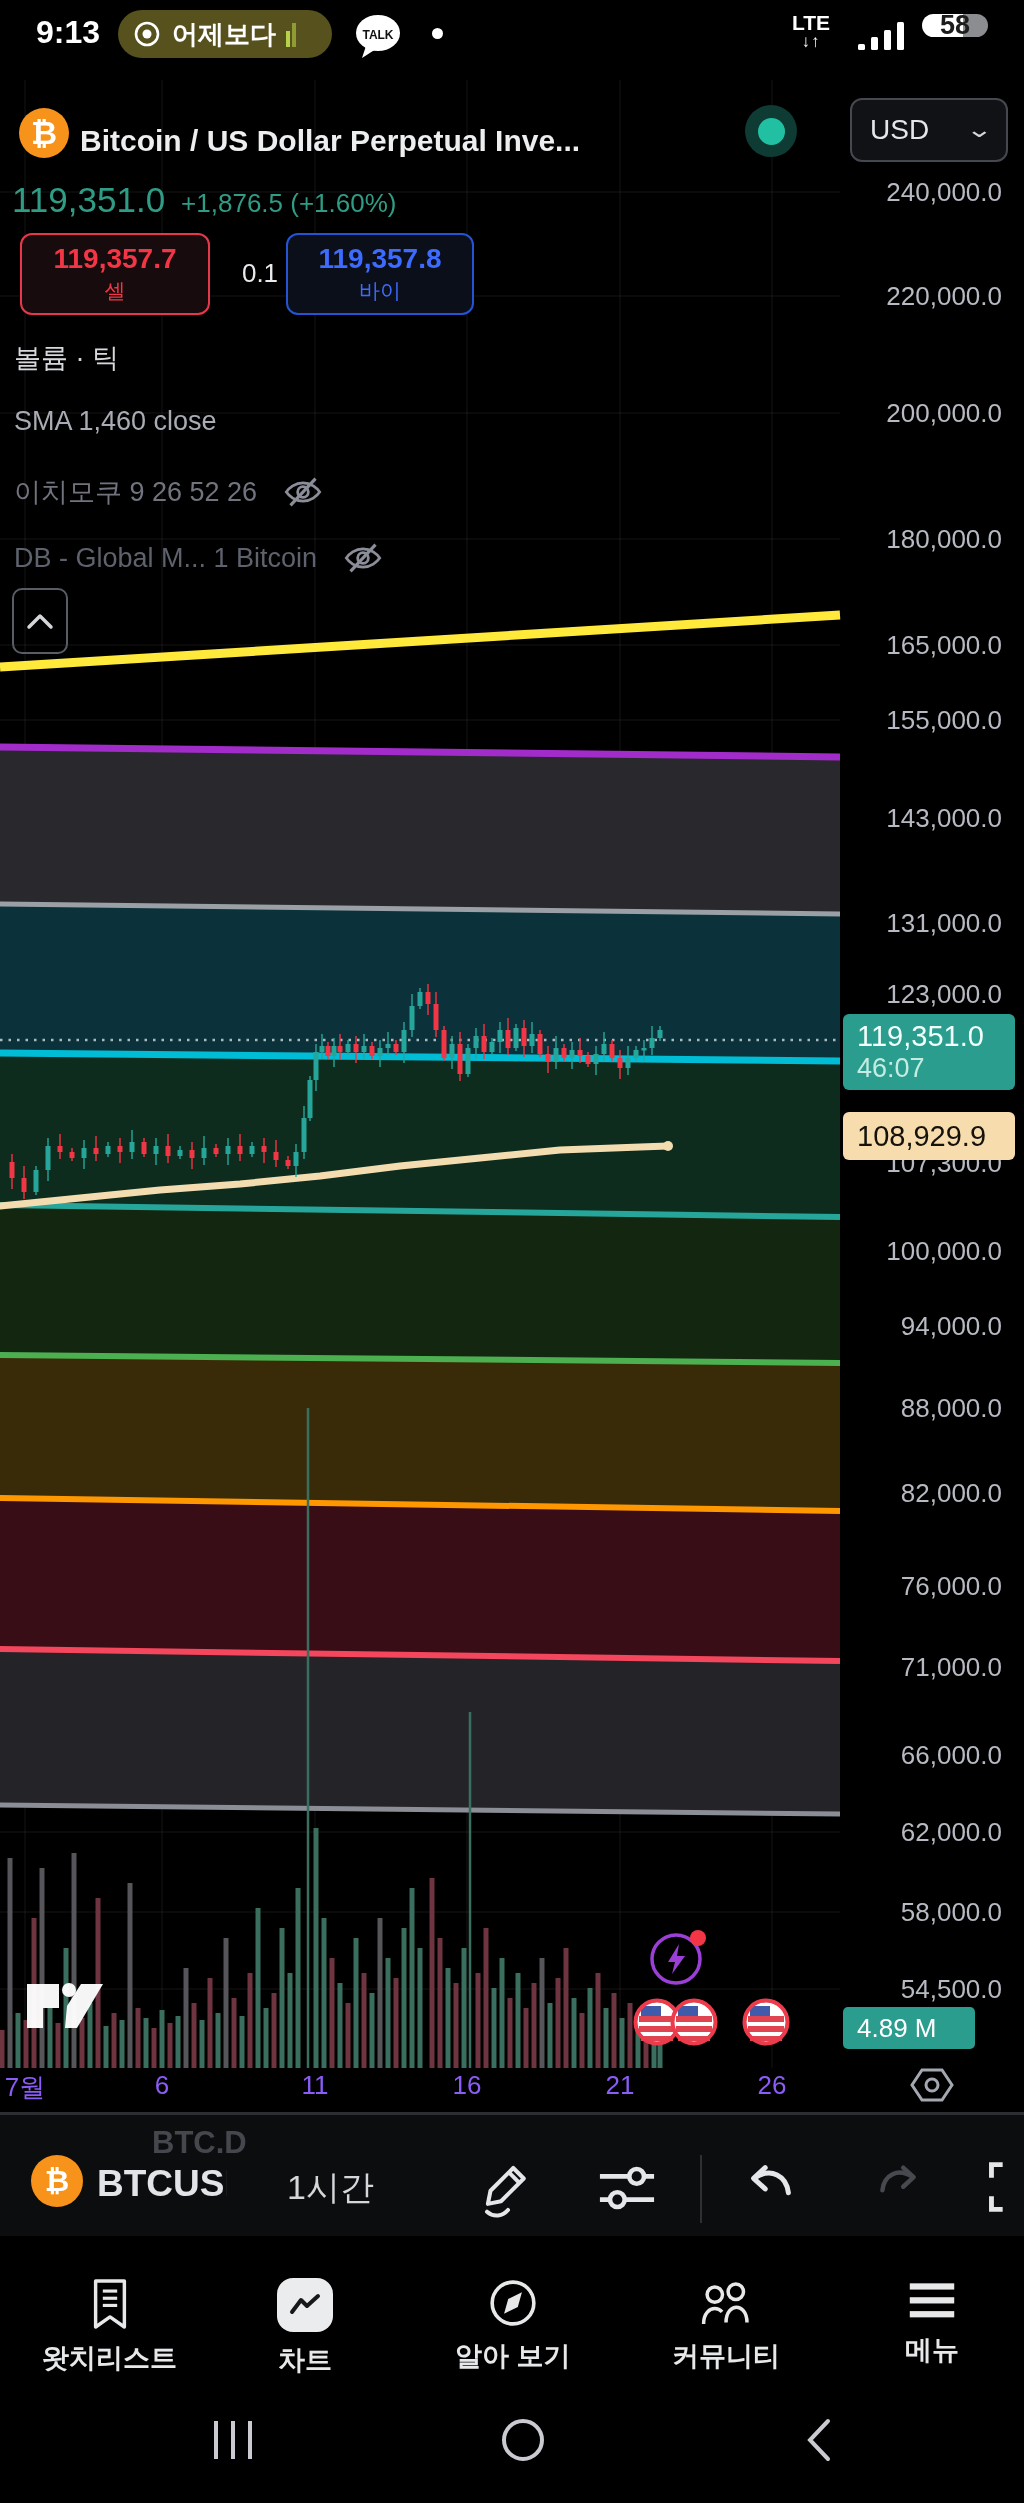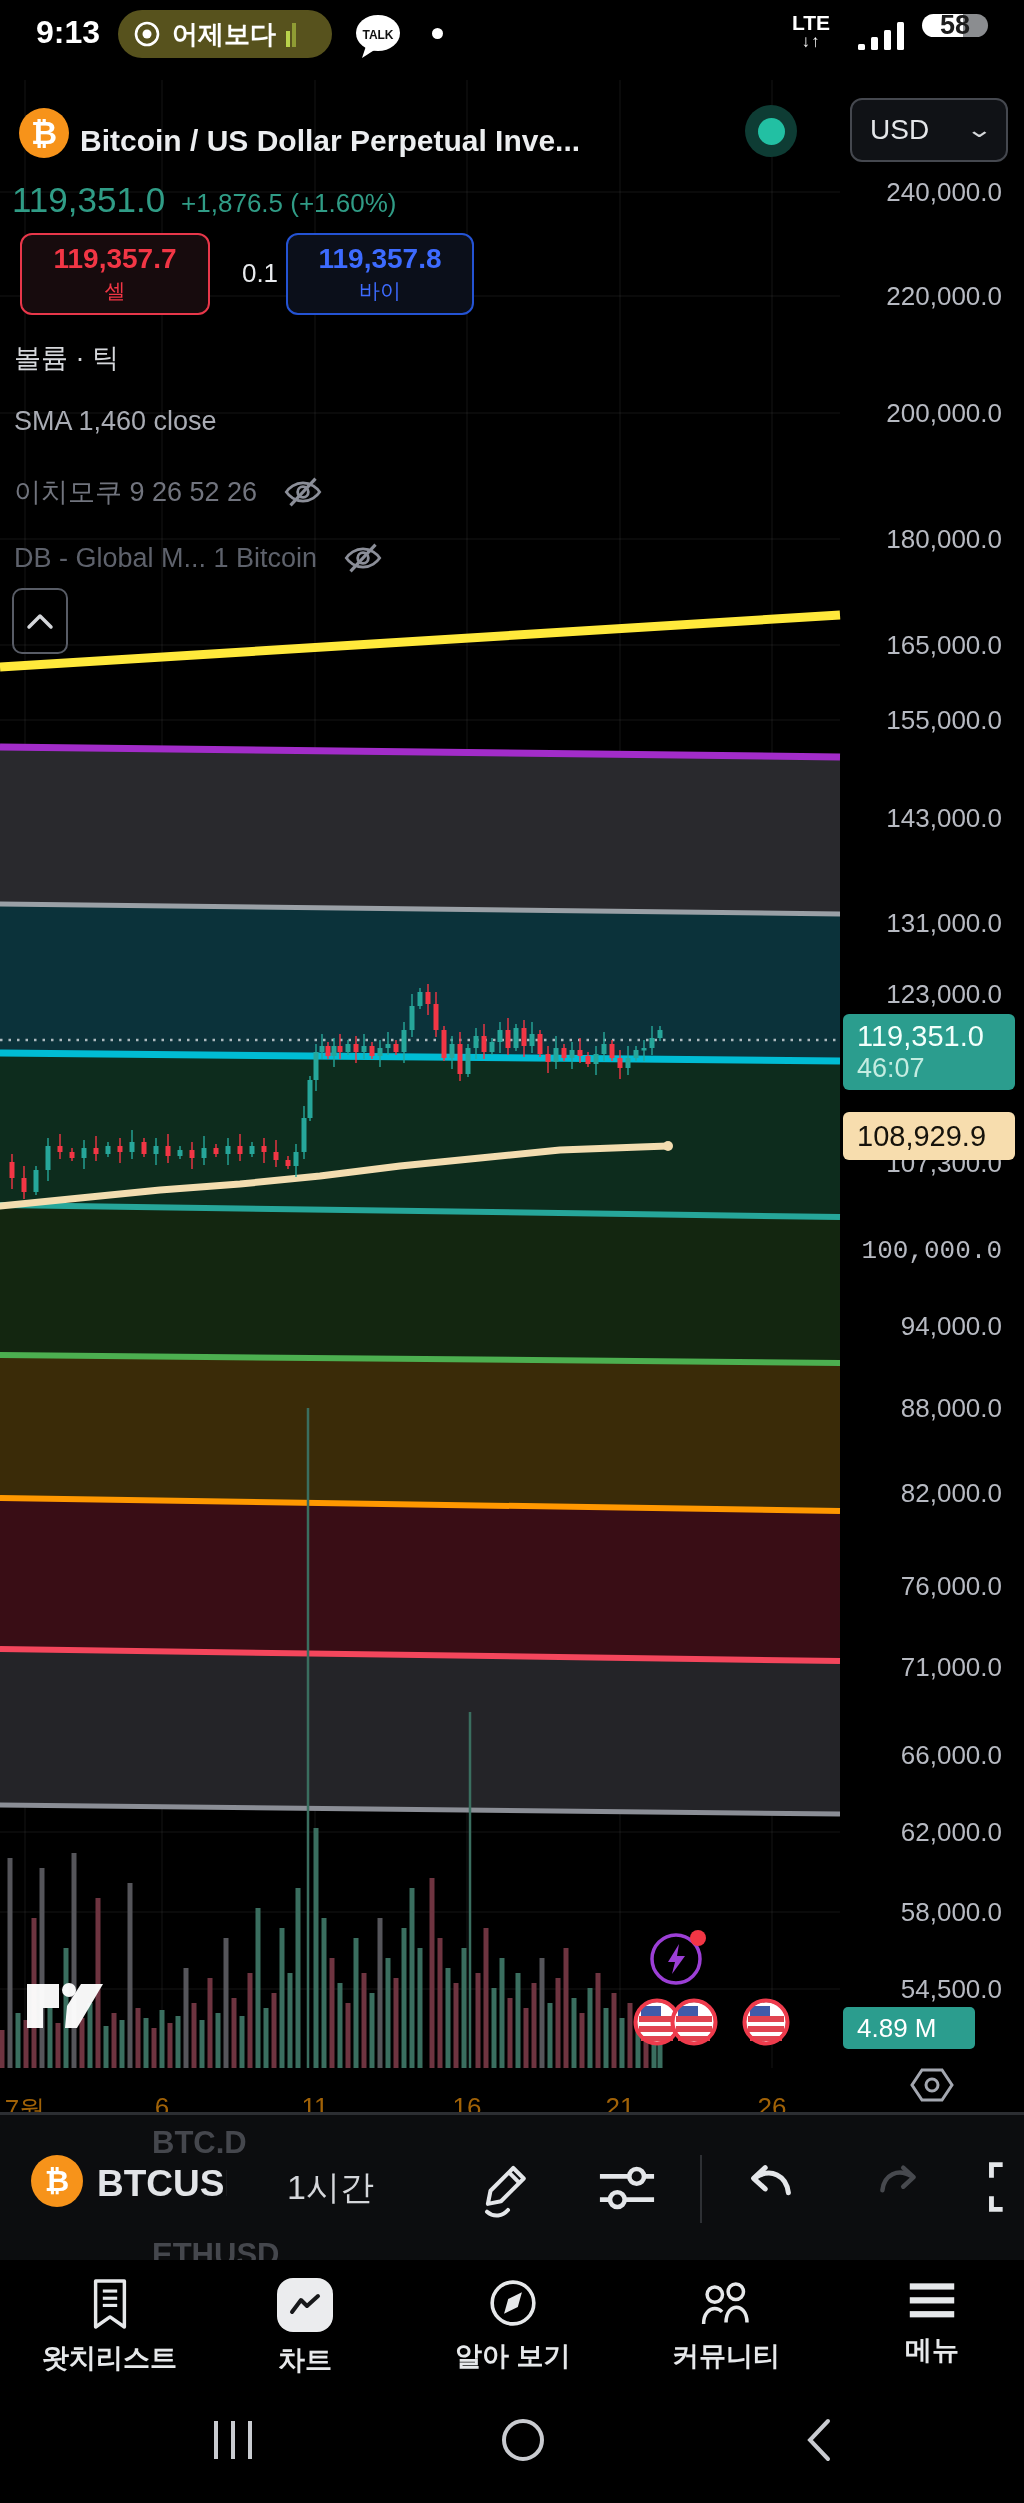--- a/index.html
+++ b/index.html
@@ -60,28 +60,28 @@
   .y-label{position:absolute;right:22px;font-size:26px;color:#b7bac2;z-index:5;transform:translateY(-50%);}
   #hidden-label{position:absolute;right:22px;font-size:26px;color:#b7bac2;z-index:5;}
   .price-badge{position:absolute;left:843px;width:172px;box-sizing:border-box;border-radius:6px;z-index:6;padding-left:14px;}
   #cur-badge{background:#2b9d8e;color:#f2fffb;}
   #cur-badge .p{font-size:29px;padding-top:6px;}
   #cur-badge .cd{font-size:27px;color:#c4ece1;padding-bottom:6px;}
   #sma-badge{background:#f7ddae;color:#15120b;font-size:29px;display:flex;align-items:center;text-align:right;}
   #vol-badge{position:absolute;left:843px;top:2007px;width:118px;height:42px;background:#2b9d8e;
              border-radius:5px;color:#fff;font-size:26px;display:flex;align-items:center;padding-left:14px;z-index:6;}
   
-  .x-label{position:absolute;top:2070px;font-size:26px;color:#a16207;transform:translateX(-50%);z-index:5;margin-top:22px;}
+  .x-label{position:absolute;top:2070px;font-size:26px;color:#8b5cf6;transform:translateX(-50%);z-index:5;}
   #axis-gear{left:908px;top:2062px;z-index:6;}
   
   #tv-mark{left:25px;top:1976px;z-index:4;}
   #bolt-icon{left:648px;top:1928px;z-index:7;}
   .flag{position:absolute;z-index:7;}
   
-  #sheet{left:0;top:2112px;width:1024px;height:148px;background:#0c0d0f;border-top:3px solid #2c2e32;
+  #sheet{left:0;top:2112px;width:1024px;height:124px;background:#0c0d0f;border-top:3px solid #2c2e32;
          box-sizing:border-box;z-index:25;overflow:hidden;}
   .ghost{position:absolute;left:152px;font-size:31px;font-weight:bold;color:#45474d;}
   #tb-logo{position:absolute;left:31px;top:40px;width:52px;height:52px;border-radius:50%;background:#f7931a;
            display:flex;align-items:center;justify-content:center;color:#fff;font-size:30px;font-weight:bold;}
   #tb-sym{position:absolute;left:97px;top:48px;width:130px;overflow:hidden;font-size:37px;font-weight:bold;color:#e2e4e7;}
   #tb-int{position:absolute;left:287px;top:50px;font-size:34px;color:#d4d6da;}
   .tb-ic{position:absolute;top:44px;}
   #tb-divider{position:absolute;left:700px;top:40px;width:2px;height:68px;background:#2e3034;}
   
   #navbar{left:0;top:2260px;width:1024px;height:243px;background:#000;z-index:25;}
@@ -459,21 +459,21 @@
   <div id="y-axis">
       <div class="y-label" style="top: 192px;">240,000.0</div>
       <div class="y-label" style="top: 296px;">220,000.0</div>
       <div class="y-label" style="top: 413px;">200,000.0</div>
       <div class="y-label" style="top: 539px;">180,000.0</div>
       <div class="y-label" style="top: 645px;">165,000.0</div>
       <div class="y-label" style="top: 720px;">155,000.0</div>
       <div class="y-label" style="top: 818px;">143,000.0</div>
       <div class="y-label" style="top: 923px;">131,000.0</div>
       <div class="y-label" style="top: 994px;">123,000.0</div>
-      <div class="y-label" style="top: 1251px; font-family: Liberation Mono, monospace;">100,000.0</div>
+      <div class="y-label" style="top: 1251px;">100,000.0</div>
       <div class="y-label" style="top: 1326px;">94,000.0</div>
       <div class="y-label" style="top: 1408px;">88,000.0</div>
       <div class="y-label" style="top: 1493px;">82,000.0</div>
       <div class="y-label" style="top: 1586px;">76,000.0</div>
       <div class="y-label" style="top: 1667px;">71,000.0</div>
       <div class="y-label" style="top: 1755px;">66,000.0</div>
       <div class="y-label" style="top: 1832px;">62,000.0</div>
       <div class="y-label" style="top: 1912px;">58,000.0</div>
       <div class="y-label" style="top: 1989px;">54,500.0</div>
     </div>

